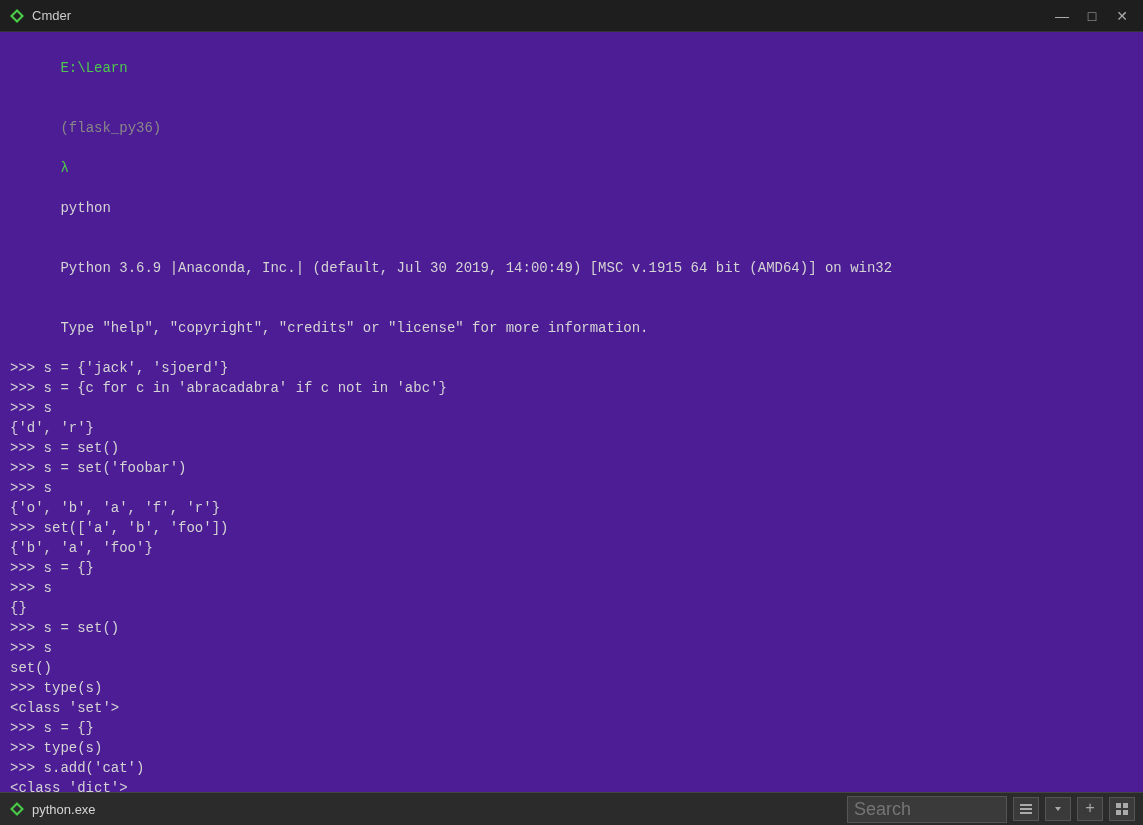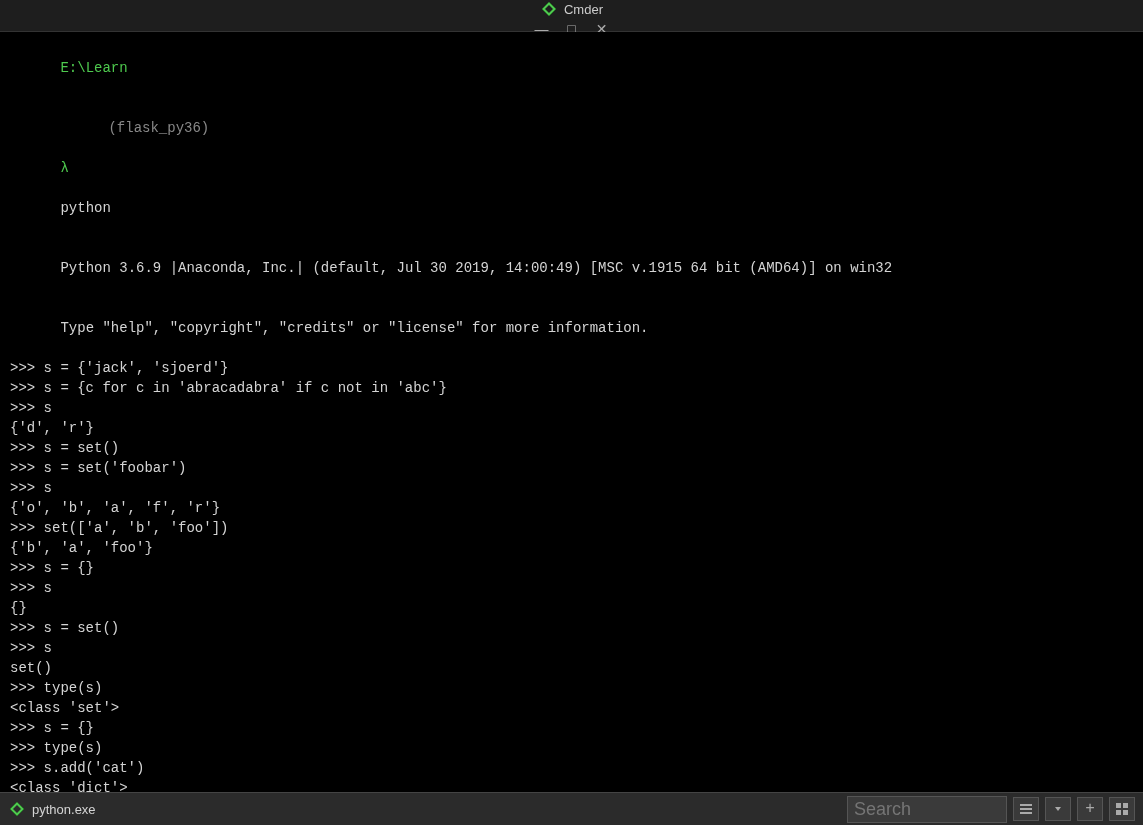--- a/index.html
+++ b/index.html
@@ -16,21 +16,20 @@
     
     #titlebar {
       height: 32px;
       background: #1e1e1e;
       display: flex;
       align-items: center;
       justify-content: space-between;
       padding: 0 8px;
       flex-shrink: 0;
       border-bottom: 1px solid #333;
-      flex-direction: column;
     }
     #titlebar-left {
       display: flex;
       align-items: center;
       gap: 6px;
     }
     #app-icon {
       width: 18px;
       height: 18px;
     }
@@ -54,21 +53,21 @@
       cursor: pointer;
       display: flex;
       align-items: center;
       justify-content: center;
       font-family: 'Segoe UI', sans-serif;
     }
 
     
     #terminal {
       flex: 1;
-      background: #000000;
+      background: #4c1d95;
       padding: 6px 10px;
       overflow: hidden;
       position: relative;
     }
 
     .line {
       font-size: 14px;
       line-height: 20px;
       white-space: pre;
     }
@@ -133,21 +132,21 @@
   </div>
 </div>
 
 <div id="terminal">
   <div id="terminal-content">
 
     <div class="line">
       <span style="color:#4ec94e;">E:\Learn</span>
     </div>
     <div class="line">
-      <span style="color:#888;margin-left:48px;">(flask_py36)</span>
+      <span style="color:#888;">(flask_py36)</span>
       <span style="color:#d4d4d4;"> </span>
       <span style="color:#4ec94e;">λ</span>
       <span style="color:#d4d4d4;"> </span>
       <span style="color:#d4d4d4;">python</span>
     </div>
     <div class="line">
       <span style="color:#d4d4d4;">Python 3.6.9 |Anaconda, Inc.| (default, Jul 30 2019, 14:00:49) [MSC v.1915 64 bit (AMD64)] on win32</span>
     </div>
     <div class="line">
       <span style="color:#d4d4d4;">Type "help", "copyright", "credits" or "license" for more information.</span>

